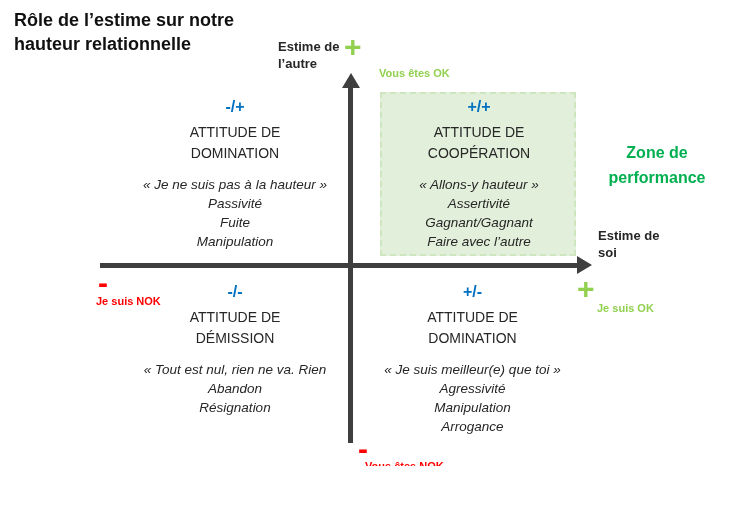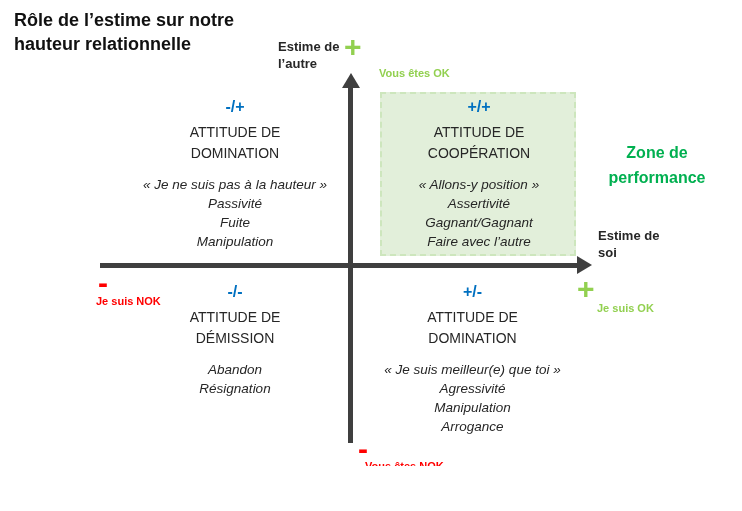--- a/index.html
+++ b/index.html
@@ -141,34 +141,35 @@
     </div>
   </div>
 
   <div class="abs quadrant q-tr">
     <div class="q-sign">+/+</div>
     <div class="q-heading">
       <div>ATTITUDE DE</div>
       <div>COOPÉRATION</div>
     </div>
     <div class="q-items">
-      <div>« Allons-y position »</div>
+      <div>« Allons-y hauteur »</div>
       <div>Assertivité</div>
       <div>Gagnant/Gagnant</div>
       <div>Faire avec l’autre</div>
     </div>
   </div>
 
   <div class="abs quadrant q-bl">
     <div class="q-sign">-/-</div>
     <div class="q-heading">
       <div>ATTITUDE DE</div>
       <div>DÉMISSION</div>
     </div>
     <div class="q-items">
+      <div>« Tout est nul, rien ne va. Rien</div>
       <div>Abandon</div>
       <div>Résignation</div>
     </div>
   </div>
 
   <div class="abs quadrant q-br">
     <div class="q-sign">+/-</div>
     <div class="q-heading">
       <div>ATTITUDE DE</div>
       <div>DOMINATION</div>

